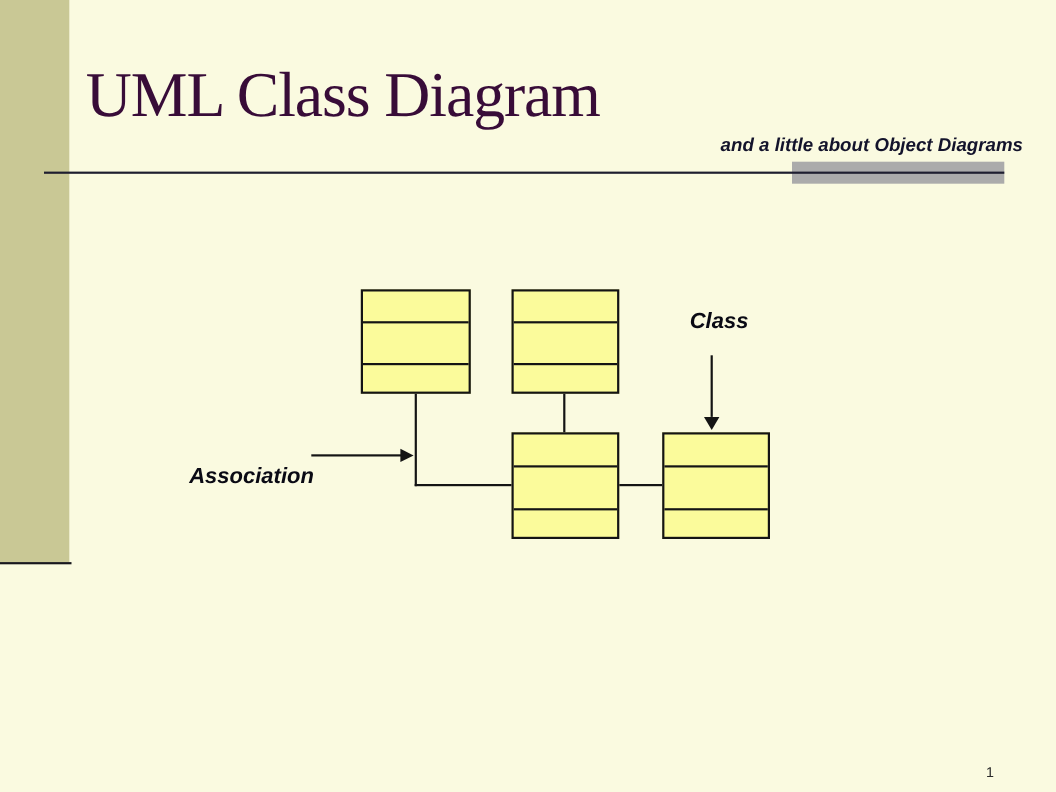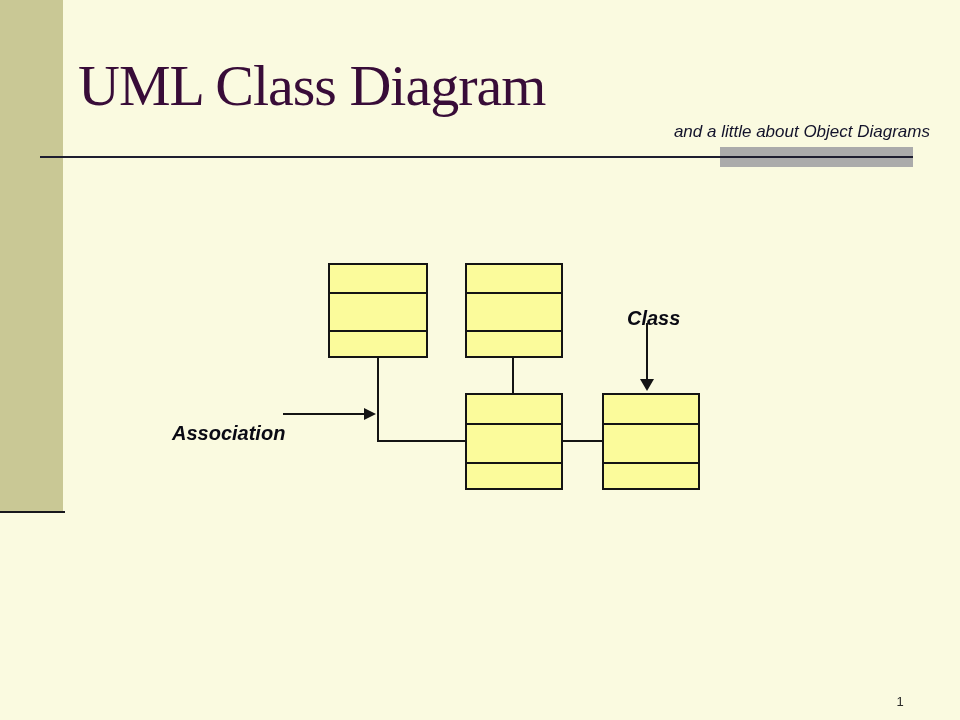--- a/index.html
+++ b/index.html
@@ -42,21 +42,21 @@
     font-size: 58px;
     letter-spacing: -1px;
     line-height: 1;
     color: #380C38;
     white-space: nowrap;
   }
   .subtitle {
     position: absolute;
     right: 30px; top: 122px;
     font-size: 17px;
-    font-weight: normal;
+    font-weight: bold;
     font-style: italic;
     color: #13132B;
     white-space: nowrap;
   }
   .title-rule {
     position: absolute;
     left: 40px; top: 156px;
     width: 873px; height: 2px;
     background: #1E1E30;
     z-index: 2;
@@ -127,21 +127,21 @@
   
   .diagram-label {
     position: absolute;
     font-size: 20px;
     font-weight: bold;
     font-style: italic;
     color: #0A0A14;
     white-space: nowrap;
     line-height: 1;
   }
-  .label-class       { left: 627px; top: 308px; }
+  .label-class       { left: 627px; top: 282px; }
   .label-association { left: 172px; top: 423px; }
 
   
   .page-number {
     position: absolute;
     left: 890px; top: 694px;
     width: 20px;
     font-size: 13px;
     color: #2A2A2A;
     text-align: center;

